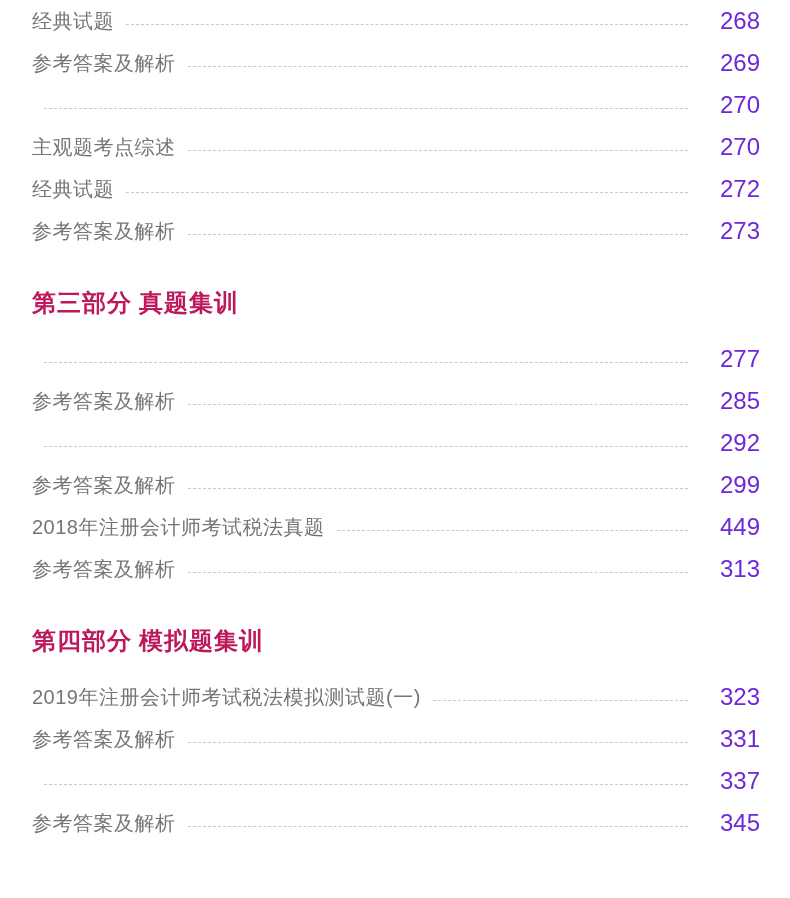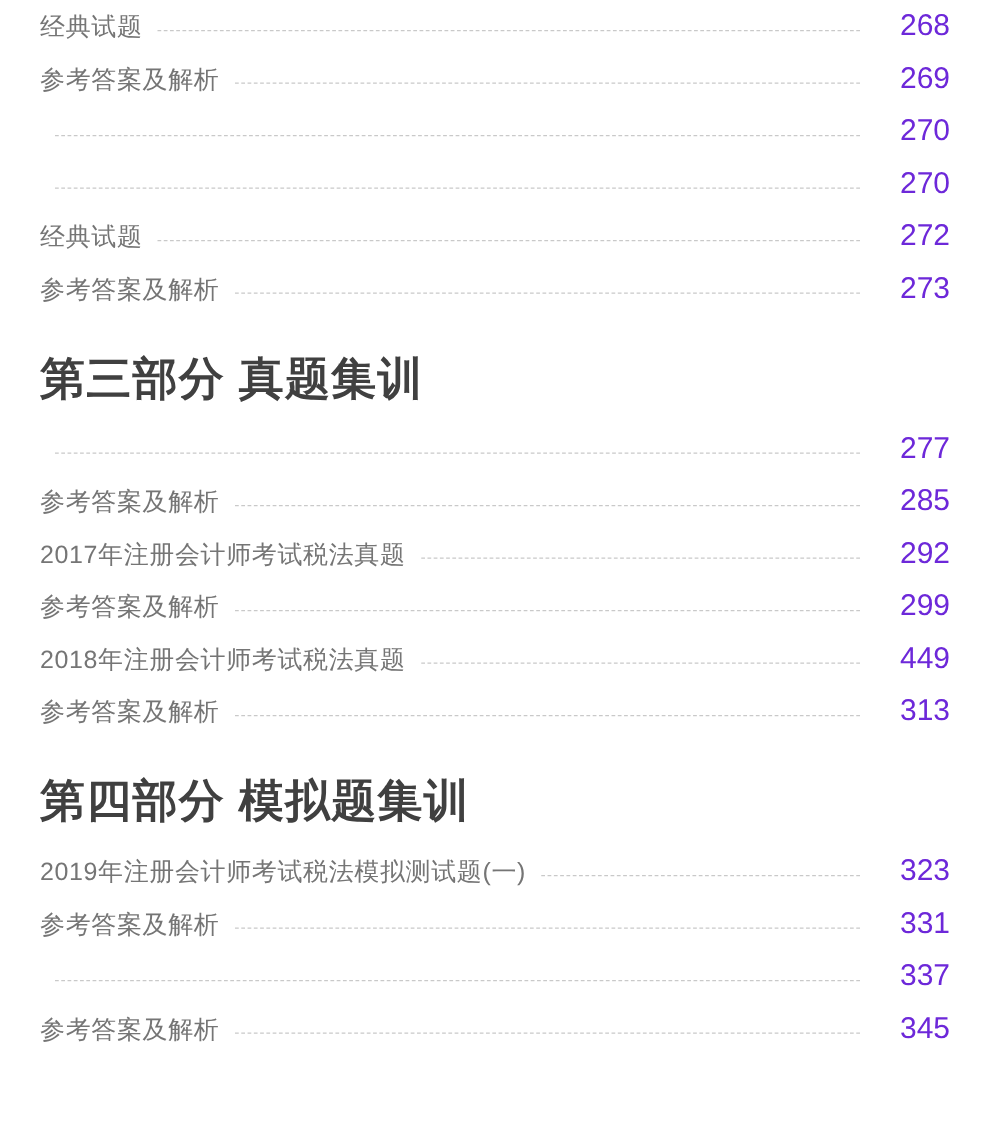--- a/index.html
+++ b/index.html
@@ -43,25 +43,26 @@
     white-space: nowrap;
   }
   .section-header {
     display: flex;
     align-items: center;
     height: 58px;
     margin-top: 22px;
     margin-bottom: 6px;
   }
   .section-header-text {
-    font-size: 36px;
+    font-size: 24px;
     font-weight: 700;
-    color: #404040;
+    color: #be185d;
     letter-spacing: 1px;
     white-space: nowrap;
+    font-family: Liberation Serif, serif;
   }
 </style>
 </head>
 <body>
 
 <div class="page">
 
   <div class="toc-row">
     <span class="toc-title">经典试题</span>
     <span class="toc-leader"></span>
@@ -70,20 +71,21 @@
   <div class="toc-row">
     <span class="toc-title">参考答案及解析</span>
     <span class="toc-leader"></span>
     <span class="toc-page">269</span>
   </div>
   <div class="toc-row">
     <span class="toc-leader"></span>
     <span class="toc-page">270</span>
   </div>
   <div class="toc-row">
+    <span class="toc-title">主观题考点综述</span>
     <span class="toc-leader"></span>
     <span class="toc-page">270</span>
   </div>
   <div class="toc-row">
     <span class="toc-title">经典试题</span>
     <span class="toc-leader"></span>
     <span class="toc-page">272</span>
   </div>
   <div class="toc-row">
     <span class="toc-title">参考答案及解析</span>
@@ -97,21 +99,20 @@
   <div class="toc-row">
     <span class="toc-leader"></span>
     <span class="toc-page">277</span>
   </div>
   <div class="toc-row">
     <span class="toc-title">参考答案及解析</span>
     <span class="toc-leader"></span>
     <span class="toc-page">285</span>
   </div>
   <div class="toc-row">
-    <span class="toc-title">2017年注册会计师考试税法真题</span>
     <span class="toc-leader"></span>
     <span class="toc-page">292</span>
   </div>
   <div class="toc-row">
     <span class="toc-title">参考答案及解析</span>
     <span class="toc-leader"></span>
     <span class="toc-page">299</span>
   </div>
   <div class="toc-row">
     <span class="toc-title">2018年注册会计师考试税法真题</span>

